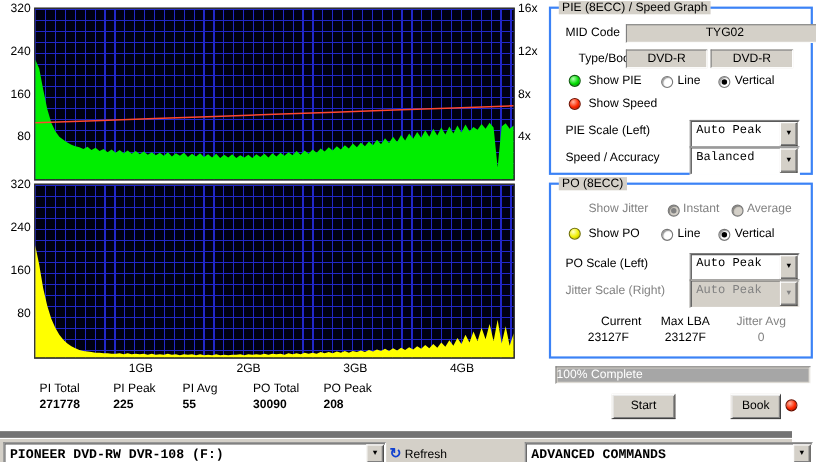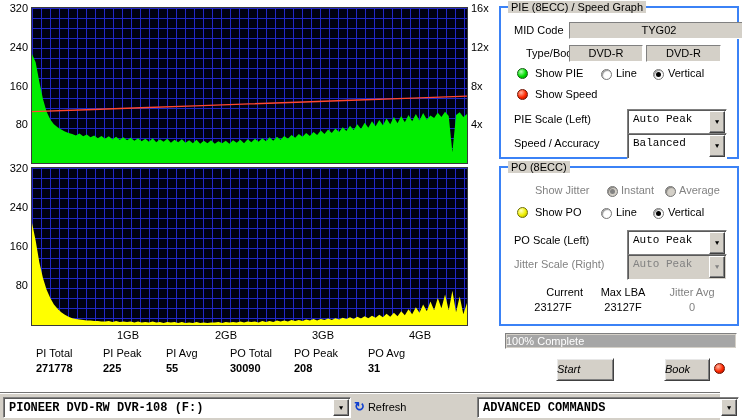--- a/index.html
+++ b/index.html
@@ -40,44 +40,44 @@
          box-shadow:inset 1px 1px 0 #5a5a5a;font-family:Liberation Mono, monospace;}
   .combo .ctext{position:absolute;left:5px;top:3px;white-space:nowrap;}
   .combo .carrow{position:absolute;right:1px;top:1px;bottom:1px;width:16px;background:#d4d0c8;
          border:1px solid;border-color:#ffffff #404040 #404040 #ffffff;
          box-shadow:inset -1px -1px 0 #808080;
          font-size:7px;display:flex;align-items:center;justify-content:center;color:#000;}
   .combo.disabled{background:#d4d0c8;}
   .combo.disabled .ctext{color:#828282;}
   .combo.disabled .carrow{color:#828282;}
 
-  .btn{position:absolute;height:23px;background:#d4d0c8;line-height:21px;
+  .btn{position:absolute;height:23px;background:#d4d0c8;text-align:center;line-height:21px;
        border:1px solid;border-color:#ffffff #404040 #404040 #ffffff;
-       box-shadow:inset 1px 1px 0 #e8e8e8,inset -1px -1px 0 #808080;font-style:italic;}
+       box-shadow:inset 1px 1px 0 #e8e8e8,inset -1px -1px 0 #808080;}
 
   .radio{position:absolute;width:11px;height:11px;border-radius:50%;background:#fff;
          border:1px solid #767676;box-shadow:inset 1px 1px 1px rgba(64,64,64,.55);}
   .radio.checked::after{content:"";position:absolute;left:2px;top:2px;width:5px;height:5px;
          border-radius:50%;background:#000;}
   .radio.disabled{background:#d4d0c8;}
   .radio.disabled.checked::after{background:#828282;}
 
   .led{position:absolute;width:11px;height:11px;border-radius:50%;}
   .led-green{background:radial-gradient(circle at 35% 30%,#b4ffb4 0%,#00dc00 55%,#008a00 100%);border:1px solid #0e5c0e;}
   .led-red{background:radial-gradient(circle at 35% 30%,#ffb4a0 0%,#ff2800 55%,#9c1000 100%);border:1px solid #6e1000;}
   .led-yellow{background:radial-gradient(circle at 35% 30%,#ffffc8 0%,#f0f000 55%,#9c9c00 100%);border:1px solid #6e6e00;}
 
   .progress{position:absolute;left:505px;top:333px;width:232px;height:16px;background:#d4d0c8;
             border:1px solid;border-color:#808080 #ffffff #ffffff #808080;}
   .progress .fill{position:absolute;left:1px;top:1px;bottom:1px;background:#a6a6a6;}
   .progress .ptext{position:absolute;left:0;right:0;top:1px;text-align:left;color:#ffffff;}
 
   
   .bottombar{position:absolute;left:0;top:392px;width:720px;height:28px;background:#d4d0c8;
-             border-top:1px solid #737373;box-shadow:inset 0 1px 0 #ffffff;}
+             border-top:6px solid #737373;box-shadow:inset 0 1px 0 #ffffff;}
   .mono{font-family:"Liberation Mono",monospace;font-size:12px;font-weight:bold;}
   .bigcombo{height:21px;top:4px;}
   .refresh{position:absolute;left:354px;top:6px;cursor:default;white-space:nowrap;}
   .refresh .ricon{color:#1040d0;font-weight:bold;font-size:13px;margin-right:3px;}
 </style>
 </head>
 <body>
 
 <div class="app">
 
@@ -127,24 +127,20 @@
     <div class="val">55</div>
   </div>
   <div class="stat" style="left:230px">
     <div class="lab">PO Total</div>
     <div class="val">30090</div>
   </div>
   <div class="stat" style="left:294px">
     <div class="lab">PO Peak</div>
     <div class="val">208</div>
   </div>
-  <div class="stat" style="left:368px">
-    <div class="lab">PO Avg</div>
-    <div class="val">31</div>
-  </div>
 
   <div class="groupbox" style="left:499px;top:6px;width:240px;height:153px">
     <span class="group-title">PIE (8ECC) / Speed Graph</span>
 
     <span class="glabel" style="left:13px;top:16px">MID Code</span>
     <div class="field" style="left:68px;top:14px;width:180px">TYG02</div>
 
     <span class="glabel" style="left:25px;top:39px">Type/Book</span>
     <div class="field" style="left:68px;top:37px;width:74px">DVD-R</div>
     <div class="field" style="left:145px;top:37px;width:75px">DVD-R</div>

